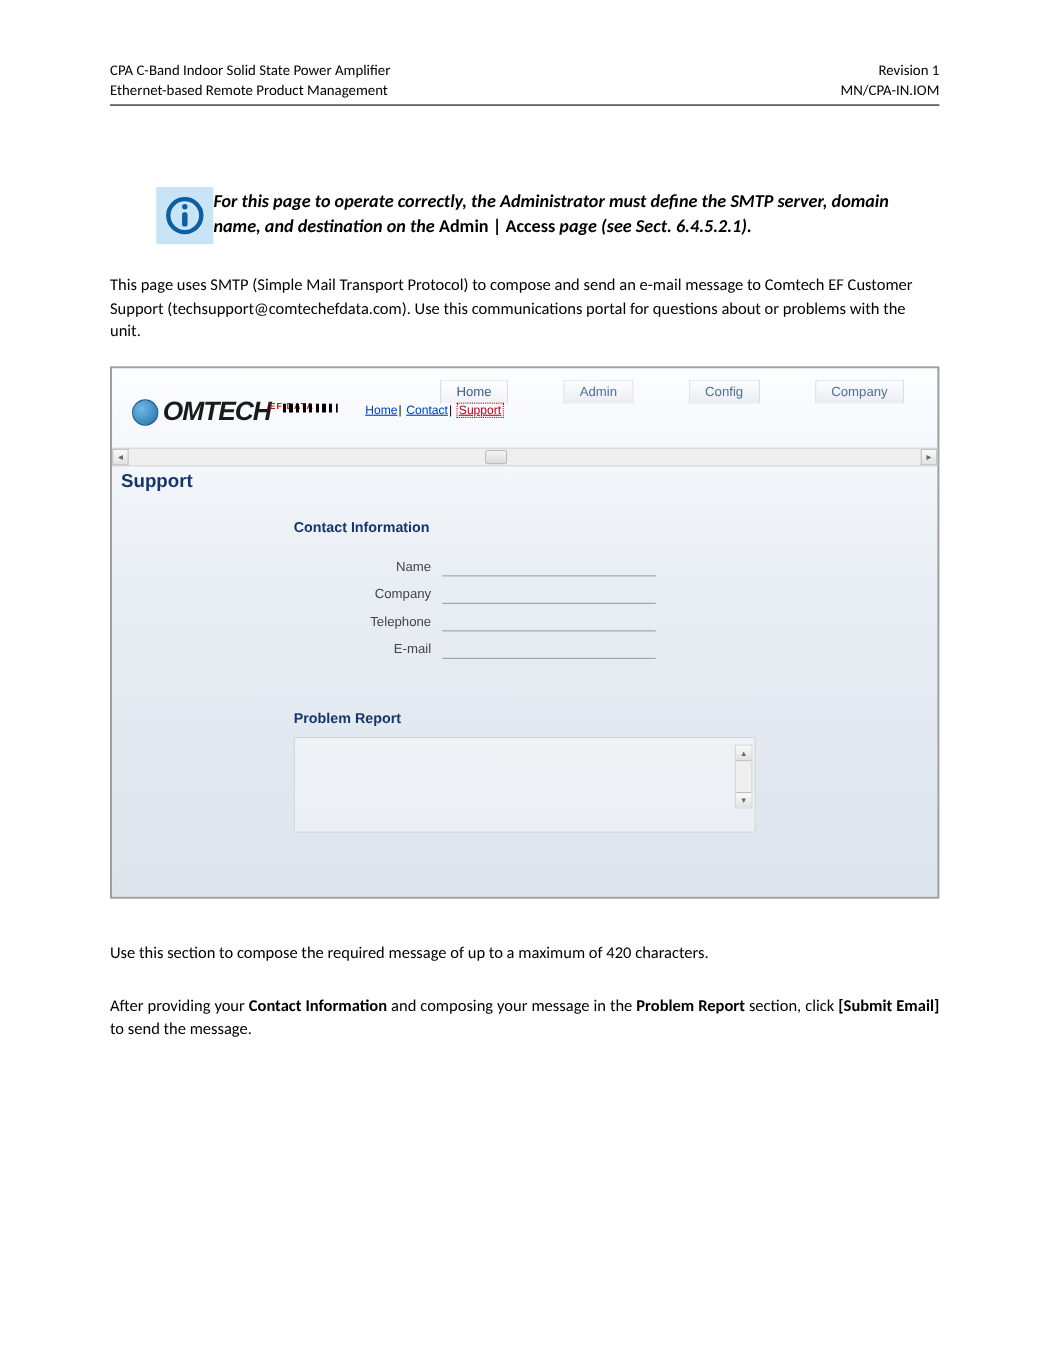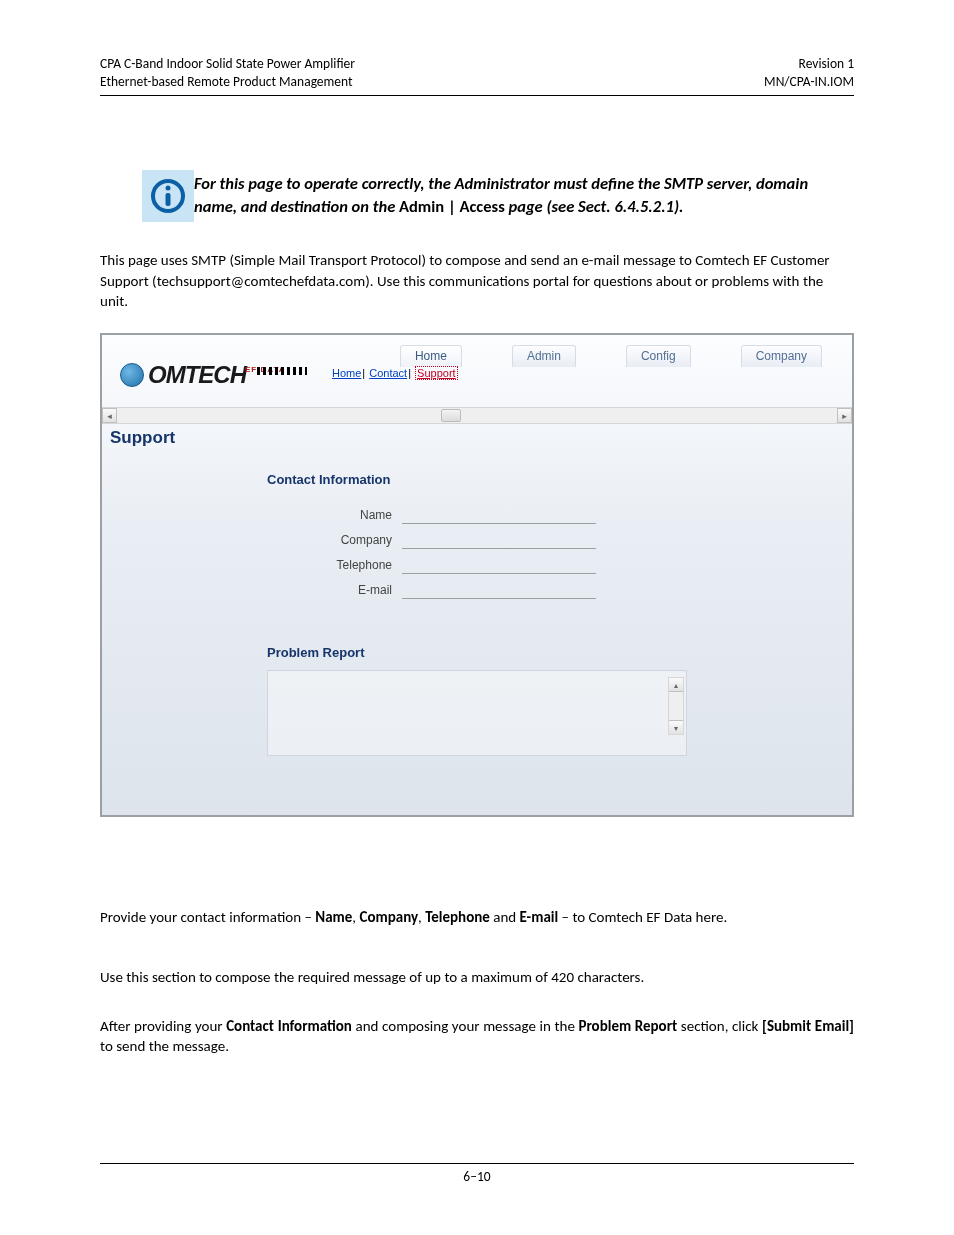--- a/index.html
+++ b/index.html
@@ -382,28 +382,21 @@
           <textarea class="report-text" style=""></textarea>
           <div class="vscroll">
             <div class="vscroll-btn">▴</div>
             <div class="vscroll-btn bot">▾</div>
           </div>
         </div>
       </div>
     </div>
   </div>
 
-  <p class="body-para justified" style="margin-top:90px">
-    <span>Provide your contact information – </span><span class="b">Name</span><span>, </span><span class="b">Company</span><span>, </span><span class="b">Telephone</span><span> and </span><span class="b">E-mail</span><span> – to Comtech EF Data here.</span>
-  </p>
 
   <p class="body-para" style="margin-top:40px">Use this section to compose the required message of up to a maximum of 420 characters.</p>
 
   <p class="body-para justified" style="">
     <span>After providing your </span><span class="b">Contact Information</span><span> and composing your message in the </span><span class="b">Problem Report</span><span> section, click </span><span class="b">[Submit Email]</span><span> to send the message.</span>
   </p>
 
-  <div class="footer">
-    <hr class="hr-bot">
-    <div>6–10</div>
-  </div>
 
 </div>
 
 </body></html>

